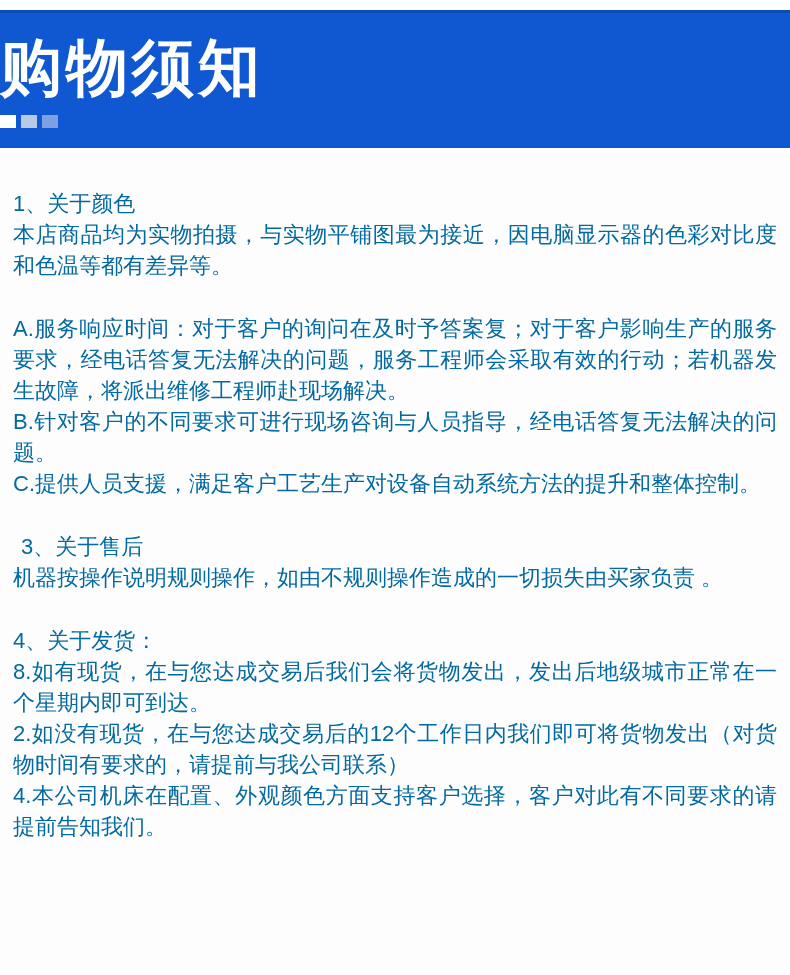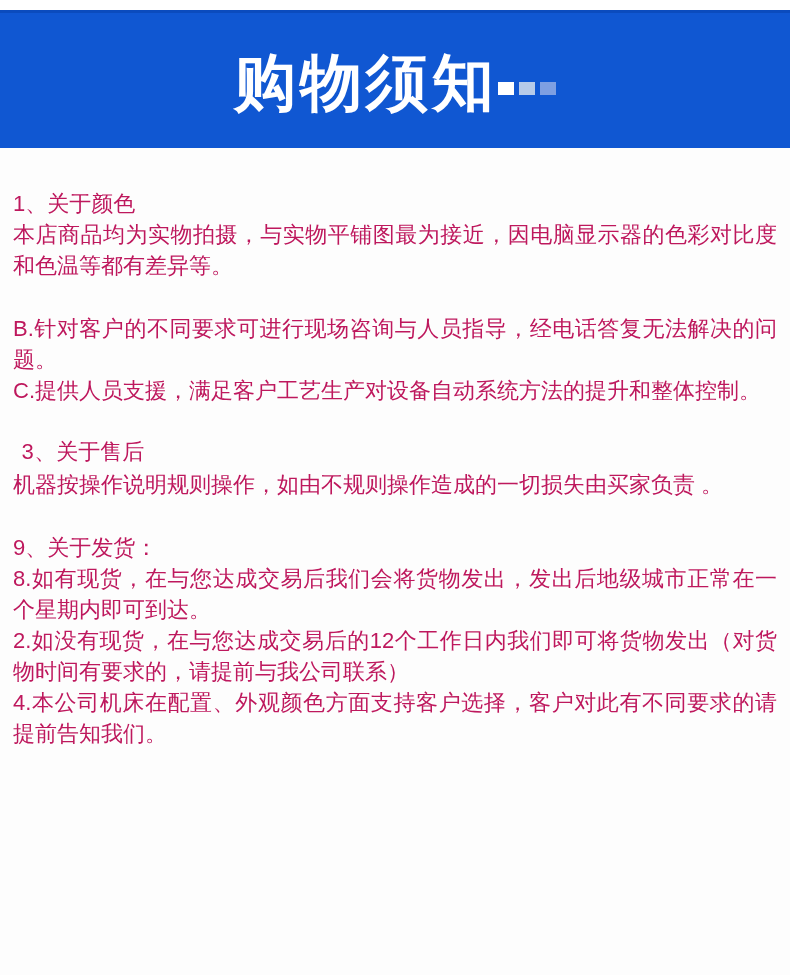--- a/index.html
+++ b/index.html
@@ -18,22 +18,22 @@
   
   .top-strip {
     height: 10px;
     background: #ffffff;
   }
   .banner {
     height: 135px;
     background: #1057d2;
     border-top: 3px solid #0b4bbd;
     display: flex;
-    flex-direction: row;
-    align-items: center;
+    flex-direction: column;
+    align-items: flex-start;
     justify-content: center;
   }
   .banner-title {
     color: #ffffff;
     font-size: 62px;
     font-weight: bold;
     letter-spacing: 4px;
     line-height: 1;
     margin-top: 4px;
     text-align: center;
@@ -44,36 +44,35 @@
     margin-top: 16px;
   }
   .dot {
     width: 16px;
     height: 13px;
     display: inline-block;
   }
   
   .content {
     padding: 40px 13px 0 13px;
-    color: #be185d;
+    color: #0369a1;
     font-size: 22px;
     line-height: 31px;
   }
   .section {
     margin: 0 0 32px 0;
   }
   .section-heading {
     font-weight: normal;
     font-size: 22px;
     line-height: 31px;
     margin: 0;
   }
   .section.indent-heading .section-heading {
     padding-left: 8px;
-    font-family: Liberation Mono, monospace;
   }
   .para {
     margin: 0;
     text-align: justify;
     text-justify: inter-ideograph;
   }
 </style>
 </head>
 <body>
 
@@ -91,30 +90,31 @@
   </div>
 
   <div class="content">
 
     <div class="section">
       <p class="section-heading">1、关于颜色</p>
       <p class="para">本店商品均为实物拍摄，与实物平铺图最为接近，因电脑显示器的色彩对比度和色温等都有差异等。</p>
     </div>
 
     <div class="section">
+      <p class="para">A.服务响应时间：对于客户的询问在及时予答案复；对于客户影响生产的服务要求，经电话答复无法解决的问题，服务工程师会采取有效的行动；若机器发生故障，将派出维修工程师赴现场解决。</p>
       <p class="para">B.针对客户的不同要求可进行现场咨询与人员指导，经电话答复无法解决的问题。</p>
       <p class="para">C.提供人员支援，满足客户工艺生产对设备自动系统方法的提升和整体控制。</p>
     </div>
 
     <div class="section indent-heading">
       <p class="section-heading">3、关于售后</p>
       <p class="para">机器按操作说明规则操作，如由不规则操作造成的一切损失由买家负责 。</p>
     </div>
 
     <div class="section">
-      <p class="section-heading">9、关于发货：</p>
+      <p class="section-heading">4、关于发货：</p>
       <p class="para">8.如有现货，在与您达成交易后我们会将货物发出，发出后地级城市正常在一个星期内即可到达。</p>
       <p class="para">2.如没有现货，在与您达成交易后的12个工作日内我们即可将货物发出（对货物时间有要求的，请提前与我公司联系）</p>
       <p class="para">4.本公司机床在配置、外观颜色方面支持客户选择，客户对此有不同要求的请提前告知我们。</p>
     </div>
 
   </div>
 </div>
 
 </body></html>

